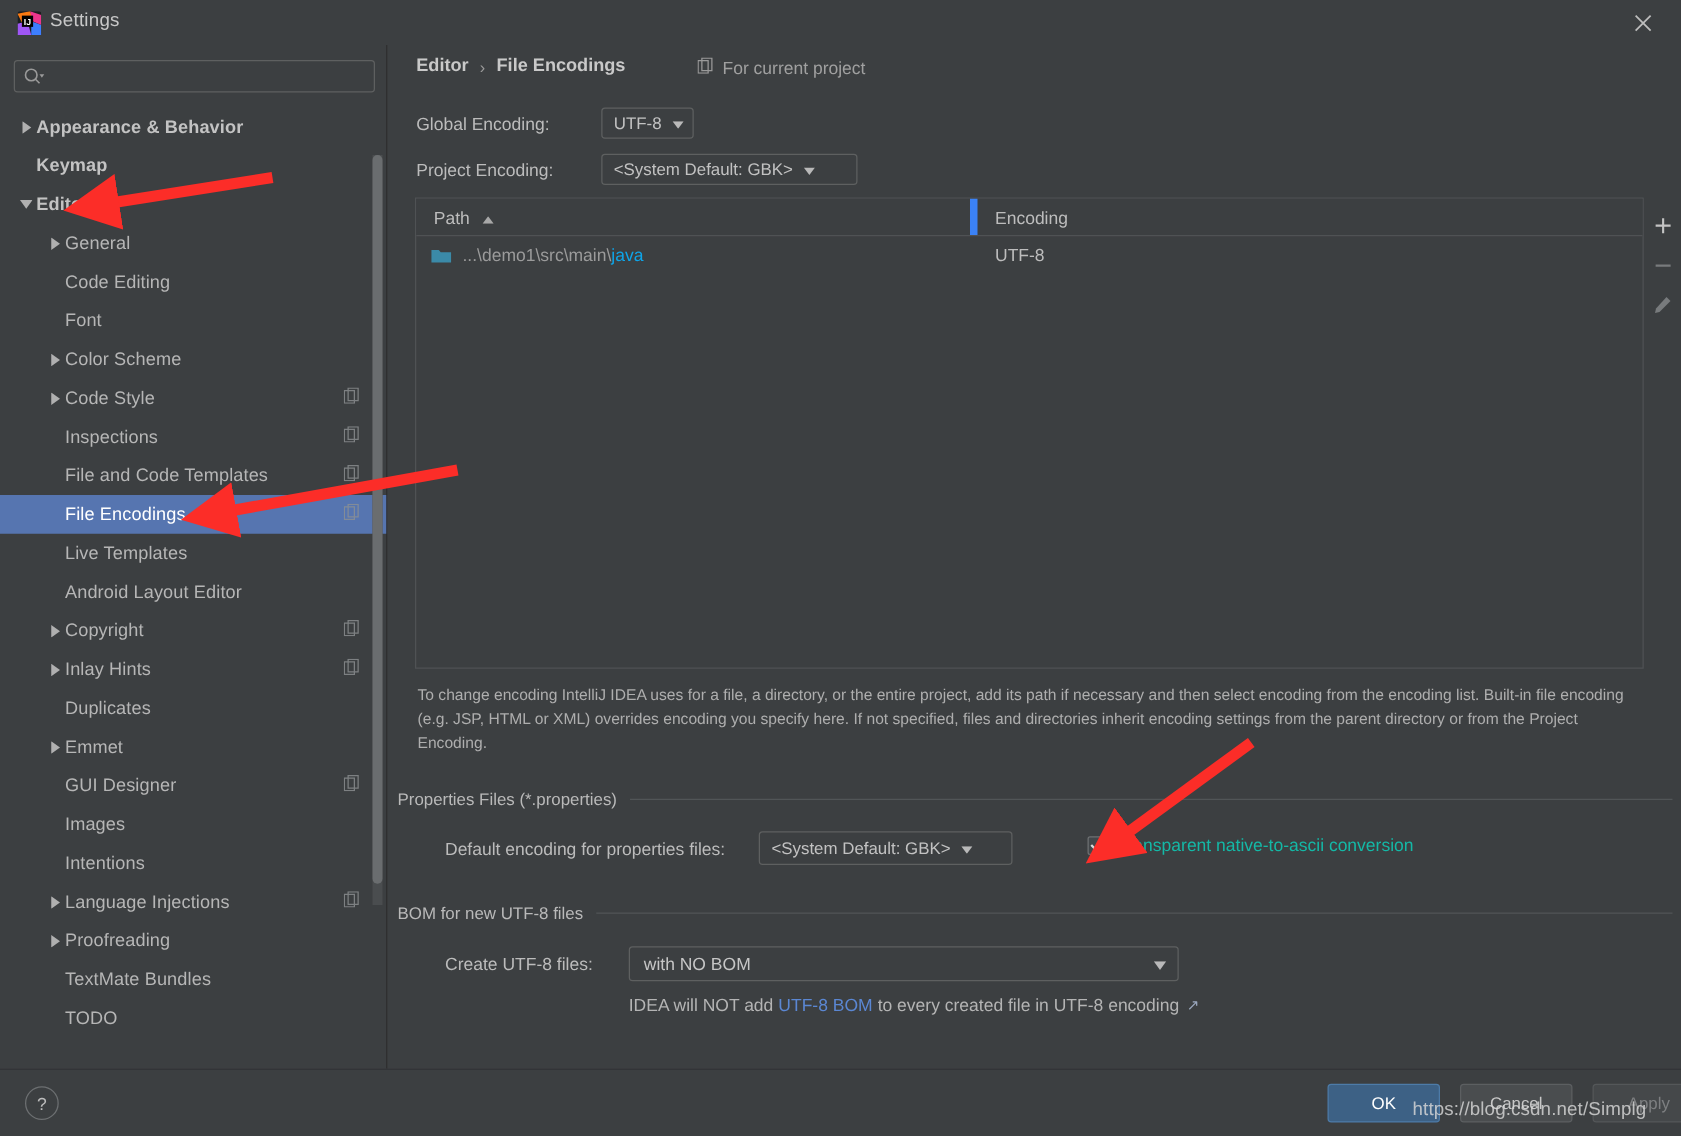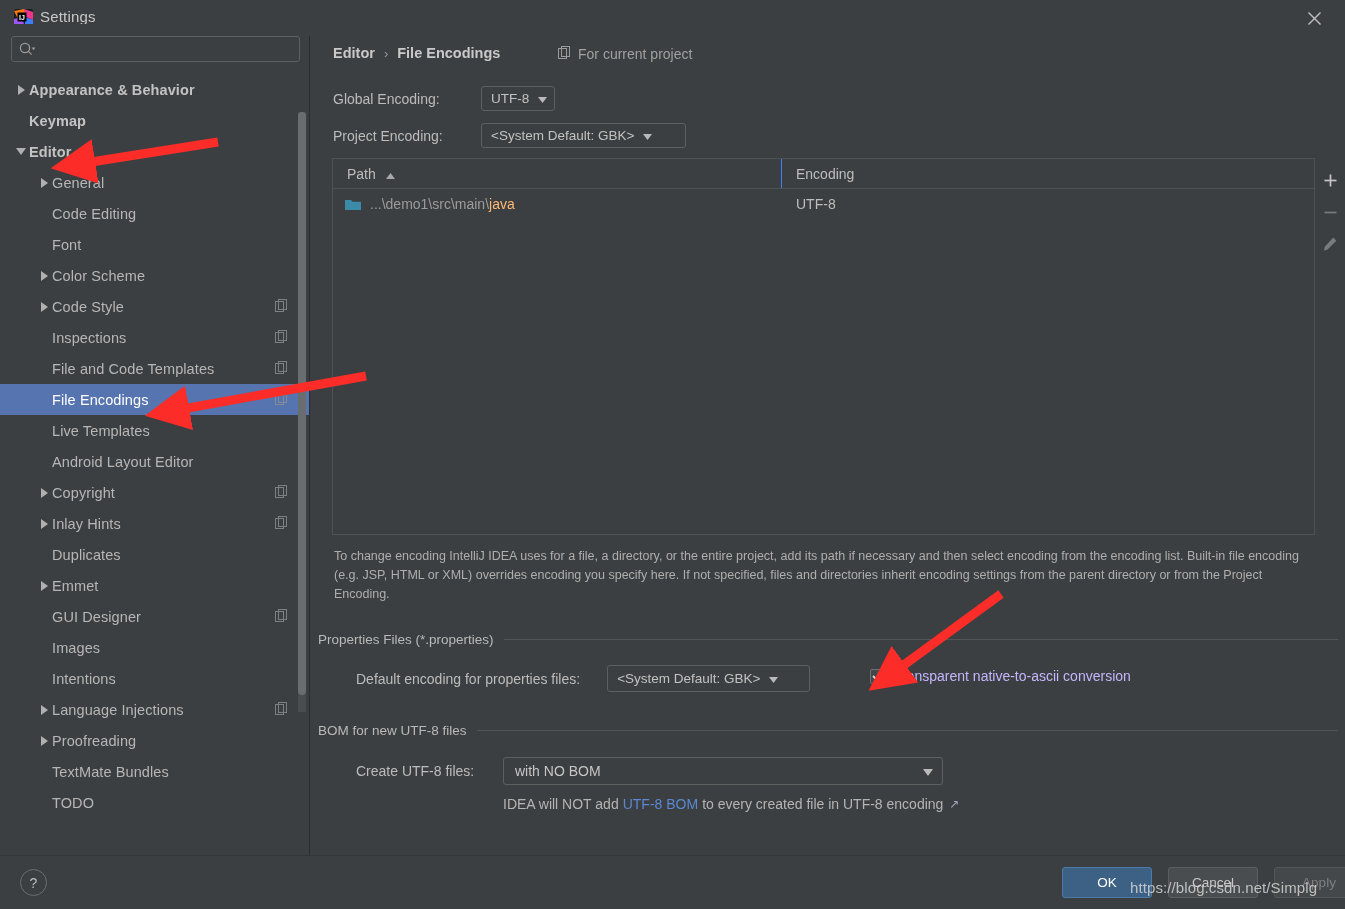--- a/index.html
+++ b/index.html
@@ -47,21 +47,21 @@
     right: 8px; top: 2px;
     width: 46px; height: 32px;
     display: flex; align-items: center; justify-content: center;
     cursor: pointer;
   }
   .close-btn svg { display: block; }
 
   
   .sidebar {
     position: absolute;
-    left: 0; top: 24px;
+    left: 0; top: 36px;
     width: 310px; height: 819px;
     background: #3c3f41;
     overflow: hidden;
     padding-left: 30px;
   }
   .search-wrap {
     position: absolute;
     left: 11px; top: 12px;
     width: 289px; height: 26px;
     border: 1px solid #5e6060;
@@ -203,39 +203,39 @@
     border-bottom: 1px solid #4f5254;
     background: #3c3f41;
   }
   .th {
     display: flex;
     align-items: center;
     font-size: 14px;
     color: #bdbdbd;
     padding-left: 14px;
   }
-  .th.path { width: 449px; border-right: 1px solid #3b82f6; }
+  .th.path { width: 449px; border-right: 6px solid #3b82f6; }
   .th.enc { flex: 1; }
   .sort-caret { margin-left: 10px; }
 
   .tbl-row {
     display: flex;
     height: 30px;
     align-items: center;
     cursor: pointer;
   }
   .cell-path {
     width: 449px;
     display: flex; align-items: center;
     padding-left: 12px;
     font-size: 14px;
     color: #9b9b9b;
   }
   .folder-icon { margin-right: 9px; display: flex; }
-  .path-leaf { color: #fdba74; }
+  .path-leaf { color: #0ea5e9; }
   .cell-enc {
     flex: 1;
     padding-left: 14px;
     font-size: 14px;
     color: #bdbdbd;
   }
 
   .tbl-toolbar {
     position: absolute;
     left: 1005px; top: 122px;
@@ -289,21 +289,21 @@
   .cbox {
     width: 15px; height: 15px;
     border: 1px solid #6e7173;
     border-radius: 2px;
     background: #43474a;
     display: flex;
     align-items: center;
     justify-content: center;
     margin-right: 9px;
   }
-  .cb-label { font-size: 14px; color: #c4b5fd; }
+  .cb-label { font-size: 14px; color: #14b8a6; }
 
   .wide-combo {
     position: absolute;
     height: 28px;
     border: 1px solid #5e6060;
     border-radius: 3px;
     display: flex;
     align-items: center;
     justify-content: space-between;
     padding: 0 9px 0 11px;

